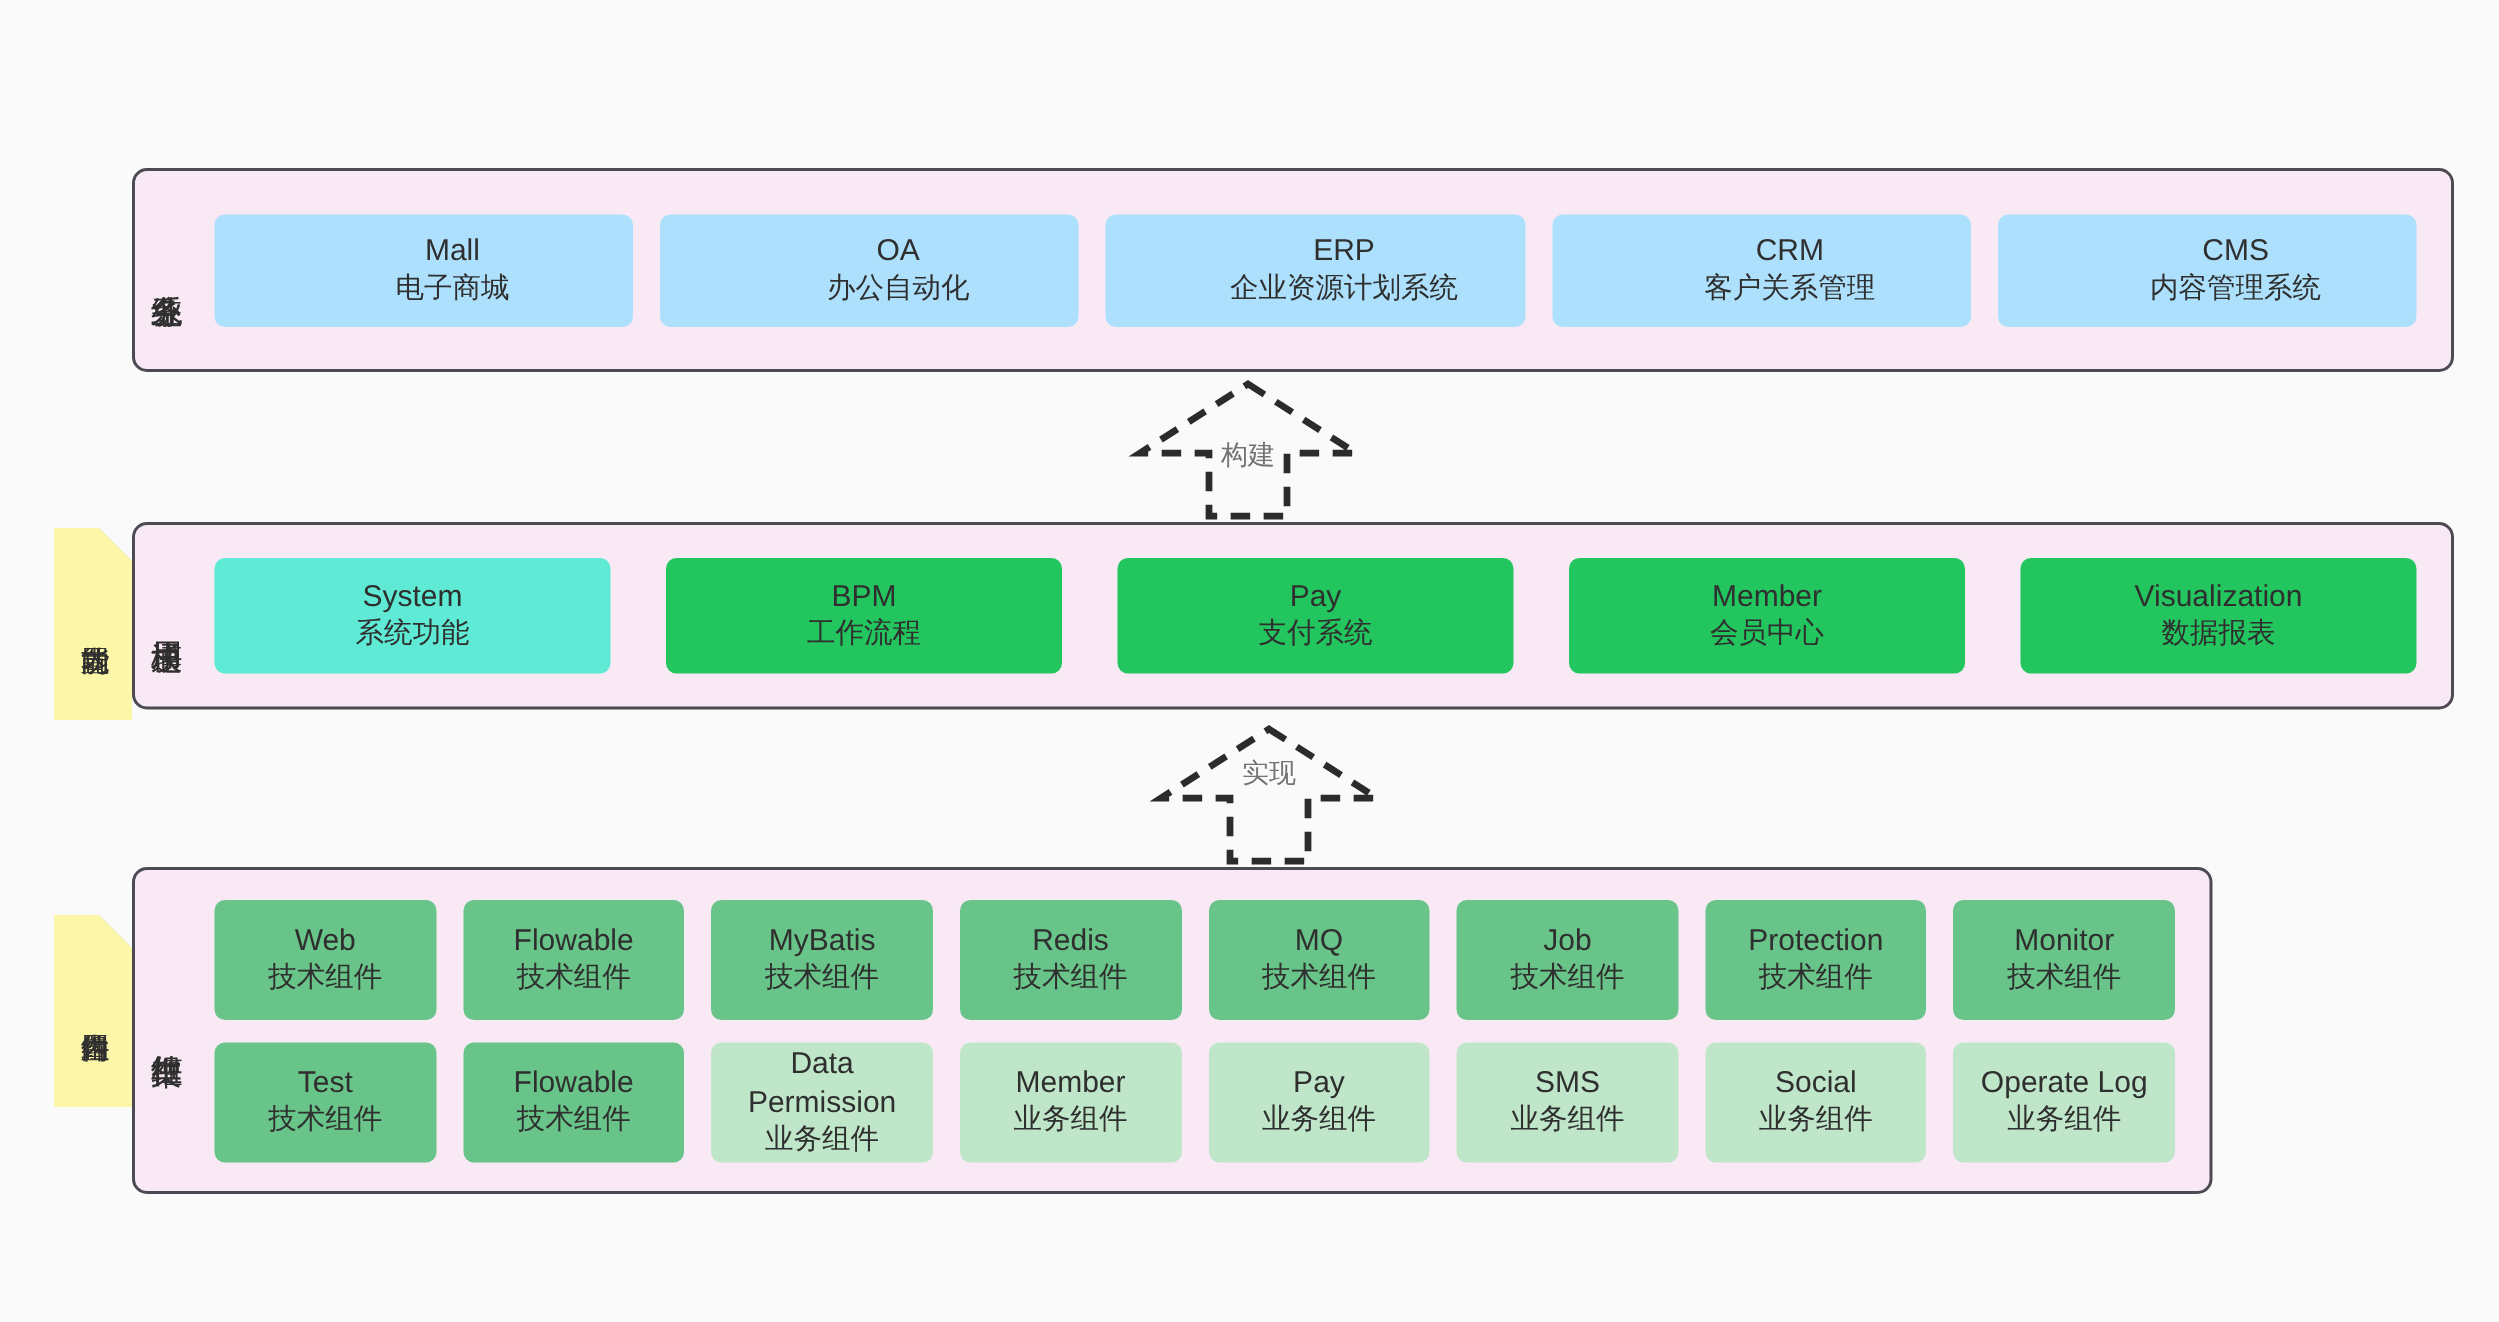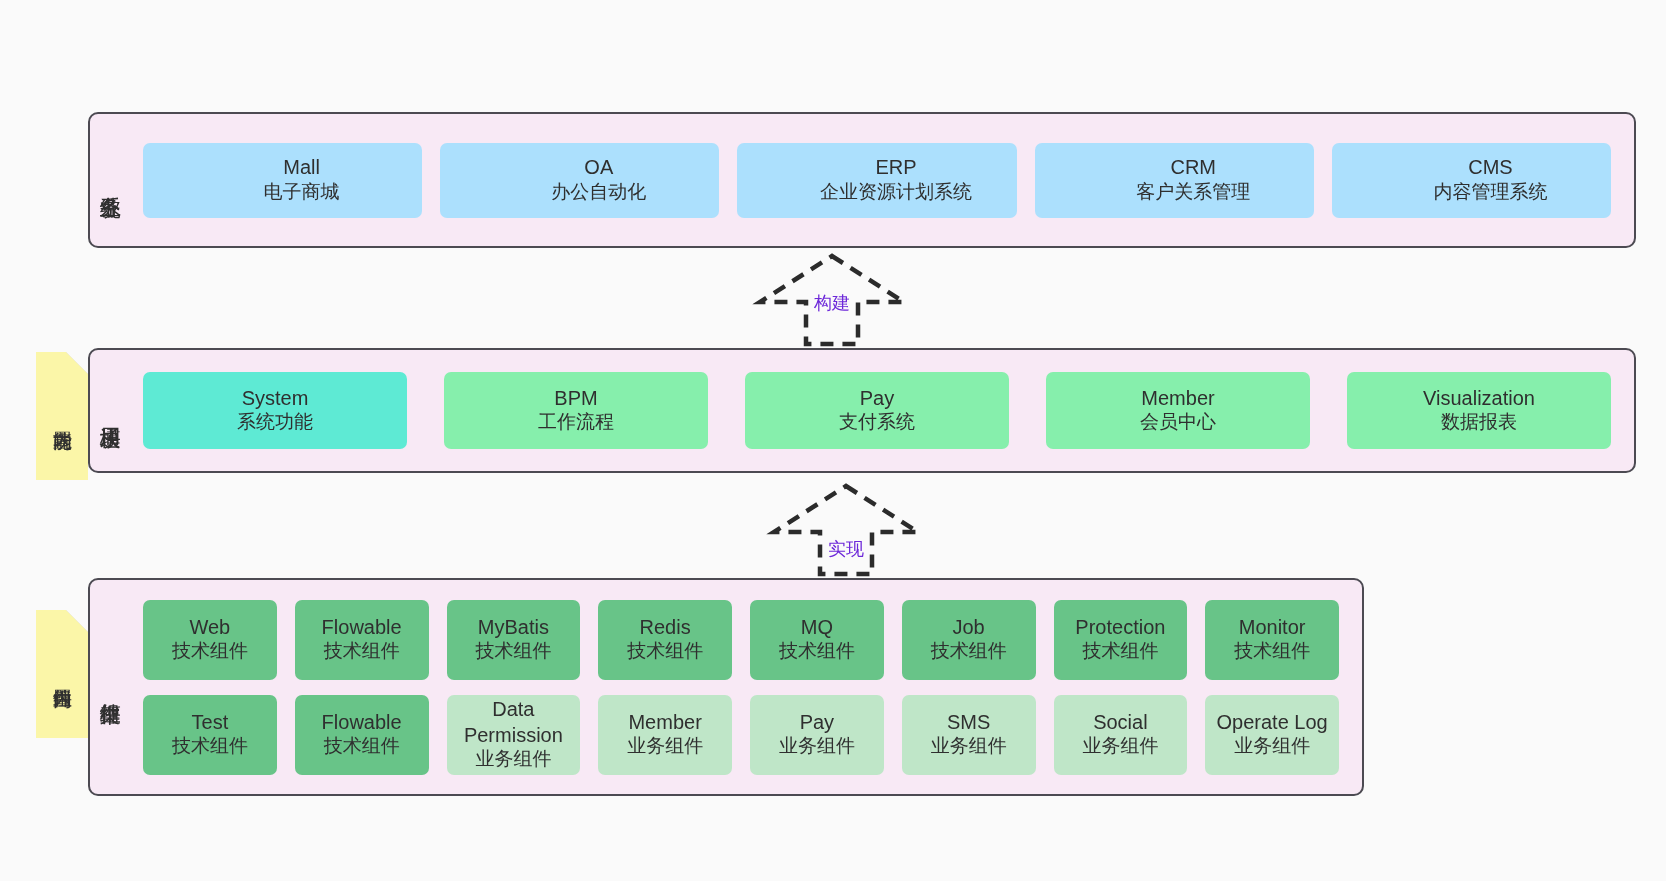--- a/index.html
+++ b/index.html
@@ -85,35 +85,35 @@
     white-space: normal;
   }
   .node .cn {
     font-size: 19px;
     color: #2f2f2f;
     font-family: Liberation Mono, monospace;
   }
 
   .c-blue       { background: #ace0fd; }
   .c-red        { background: #5eead4; }
-  .c-pink       { background: #86efac; margin-left: 28px; }
+  .c-pink       { background: #22c55e; margin-left: 28px; }
   .c-green      { background: #68c488; }
   .c-lightgreen { background: #bfe6c8; }
 
   
   #layer-business { left: 88px;  top: 112px; width: 1548px; height: 136px; }
   #layer-business .layer-body { padding-right: 14px; }
   #layer-business .node { height: 75px; padding-left: 44px; }
 
   
   #layer-common { left: 88px;  top: 348px; width: 1548px; height: 125px; }
   #layer-common .node { height: 77px; }
 
   
-  #layer-framework { left: 88px; top: 578px; width: 1276px; height: 218px; }
+  #layer-framework { left: 88px; top: 578px; width: 1387px; height: 218px; }
   #layer-framework .node { height: 80px; }
 
   
   .note {
     position: absolute;
     background: #fbf6a8;
     box-sizing: border-box;
     display: flex;
     align-items: center;
     justify-content: center;
@@ -142,28 +142,28 @@
   #note-builtin-comp { left: 36px; top: 610px; width: 52px; height: 128px; }
 
   
   .arrow { position: absolute; z-index: 1; }
   #arrow-build   { left: 752px; top: 252px;  width: 160px; height: 96px; }
   #arrow-impl    { left: 766px; top: 482px;  width: 160px; height: 96px; }
 
   .arrow-label {
     position: absolute;
     font-size: 18px;
-    color: #6d28d9;
+    color: #737373;
     background: transparent;
     white-space: nowrap;
     user-select: none;
     z-index: 3;
   }
   #label-build { left: 814px; top: 291px; }
-  #label-impl  { left: 828px; top: 537px; }
+  #label-impl  { left: 828px; top: 503px; }
 </style>
 </head>
 <body>
 
 <div id="stage">
 
   <div class="layer" id="layer-business">
     <div class="layer-title">业务系统</div>
     <div class="layer-body">
       <div class="row">

